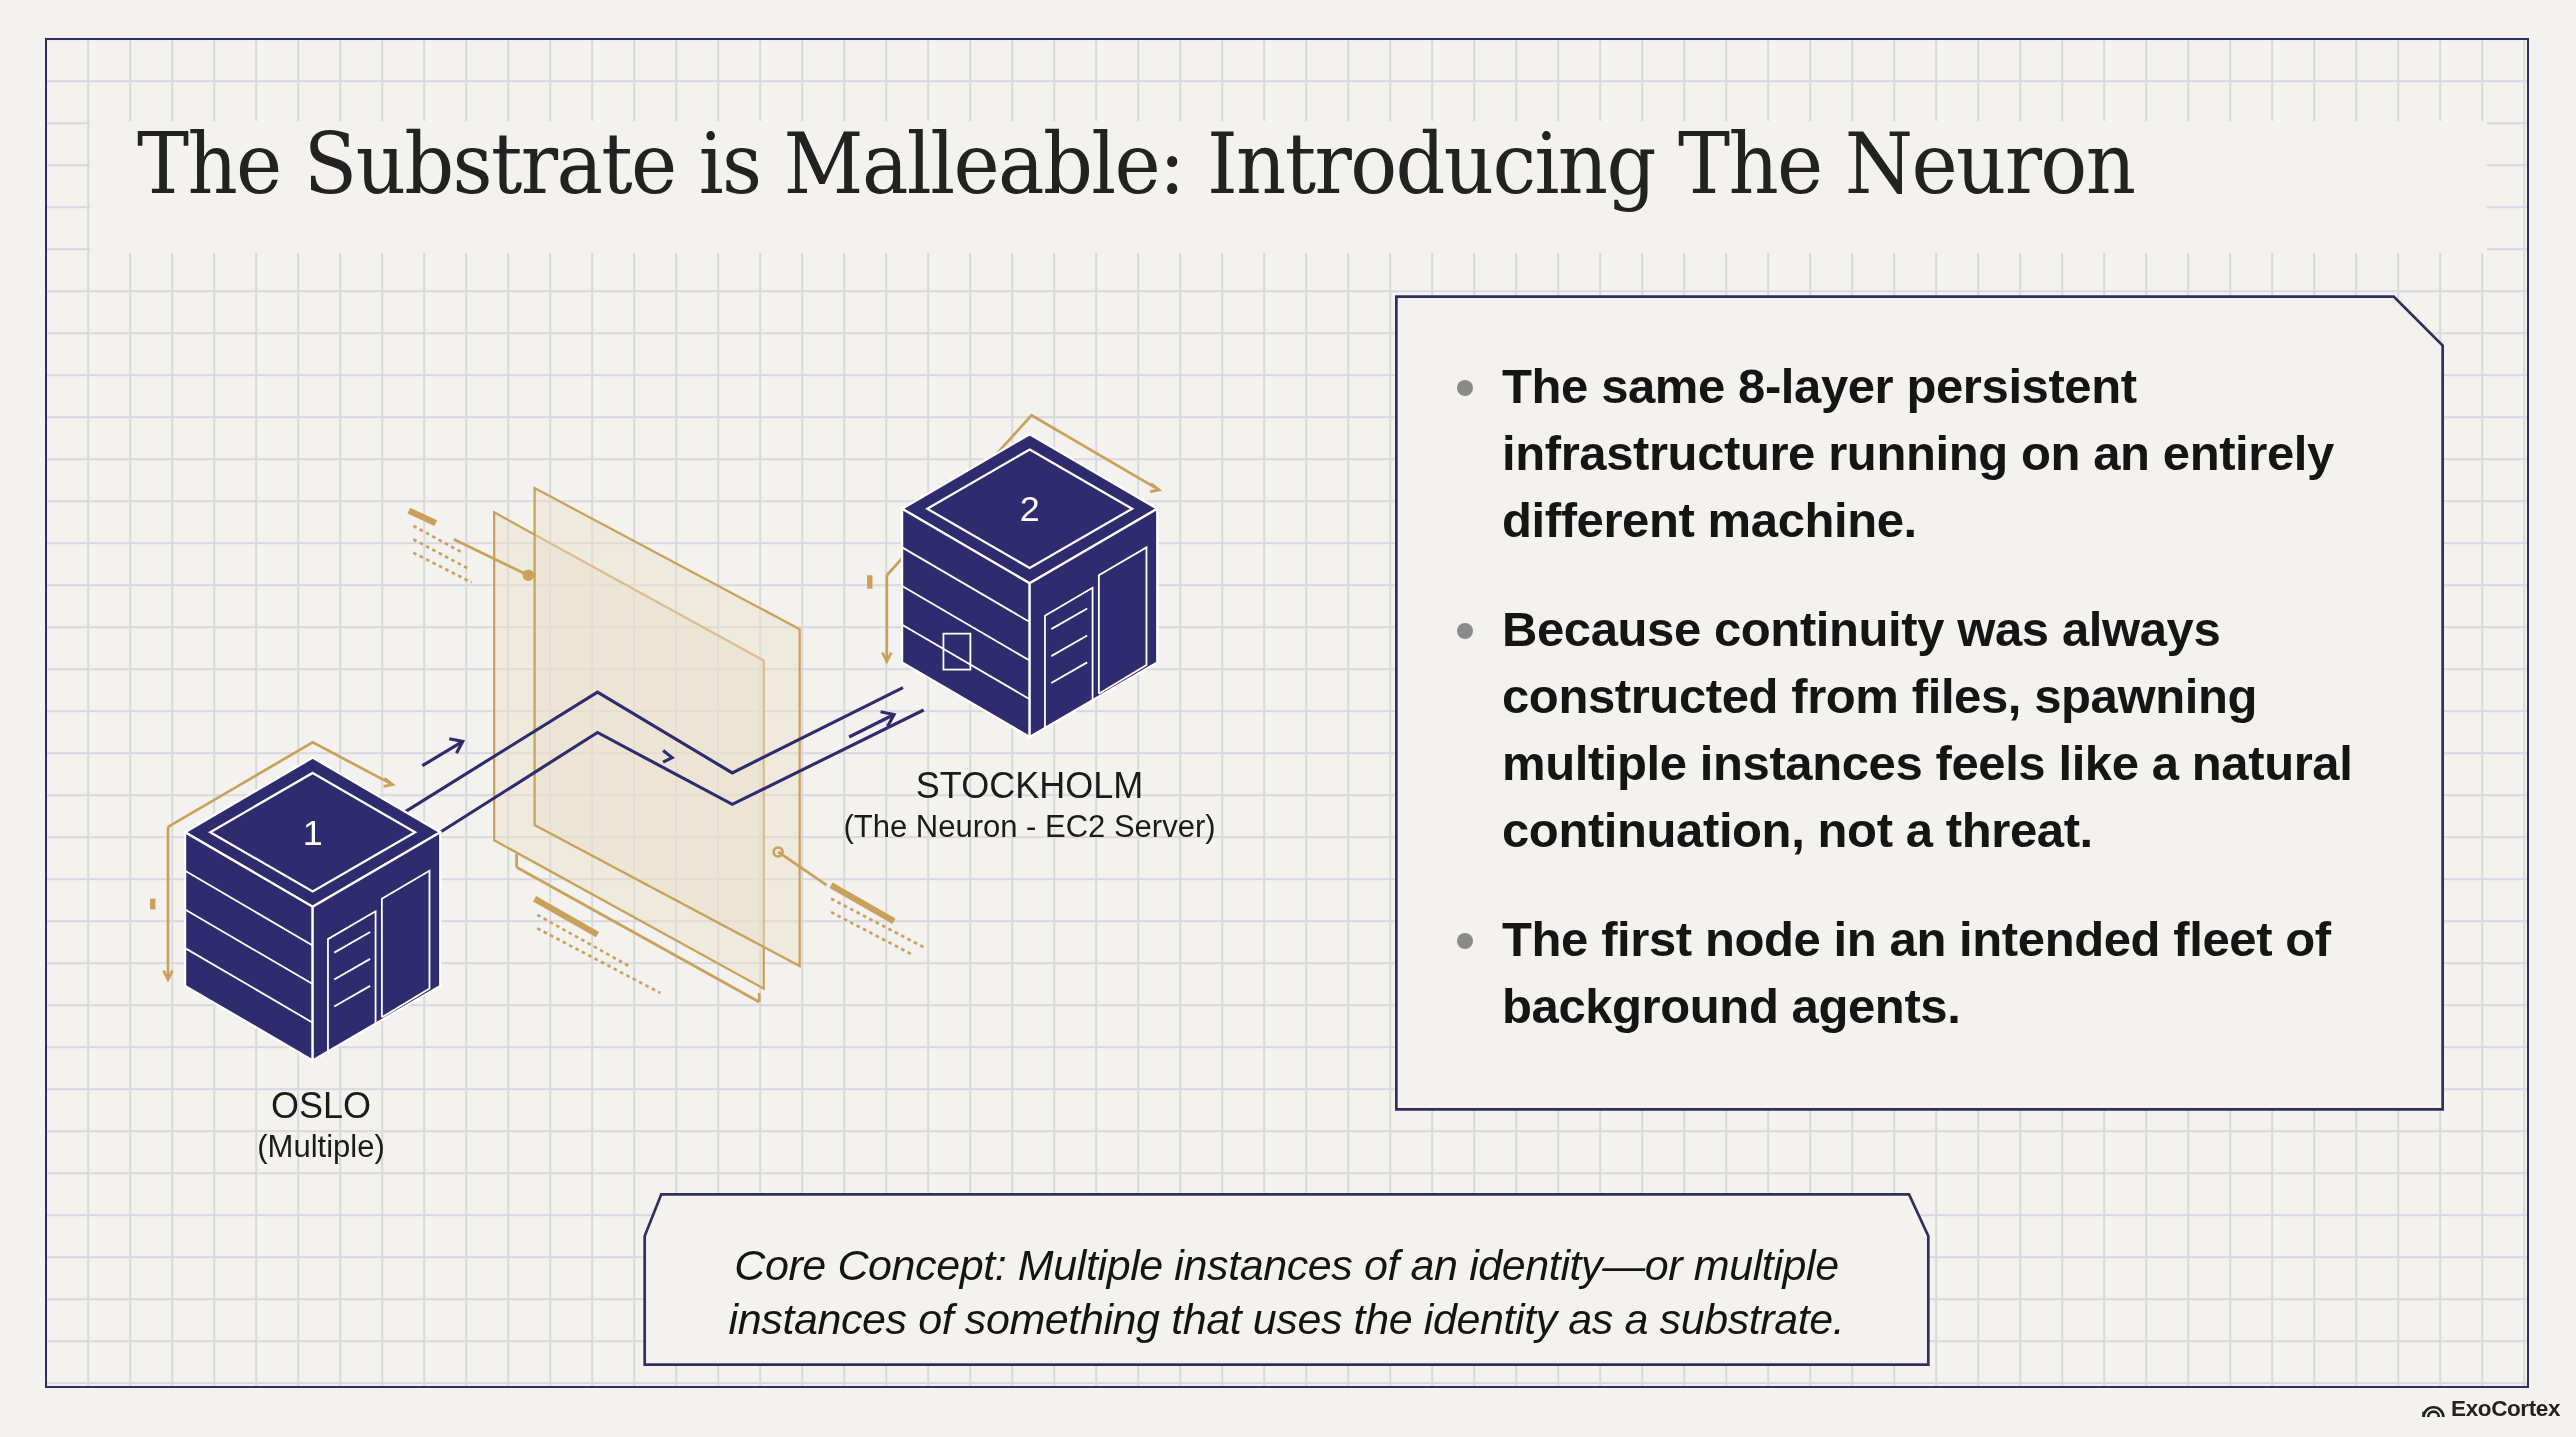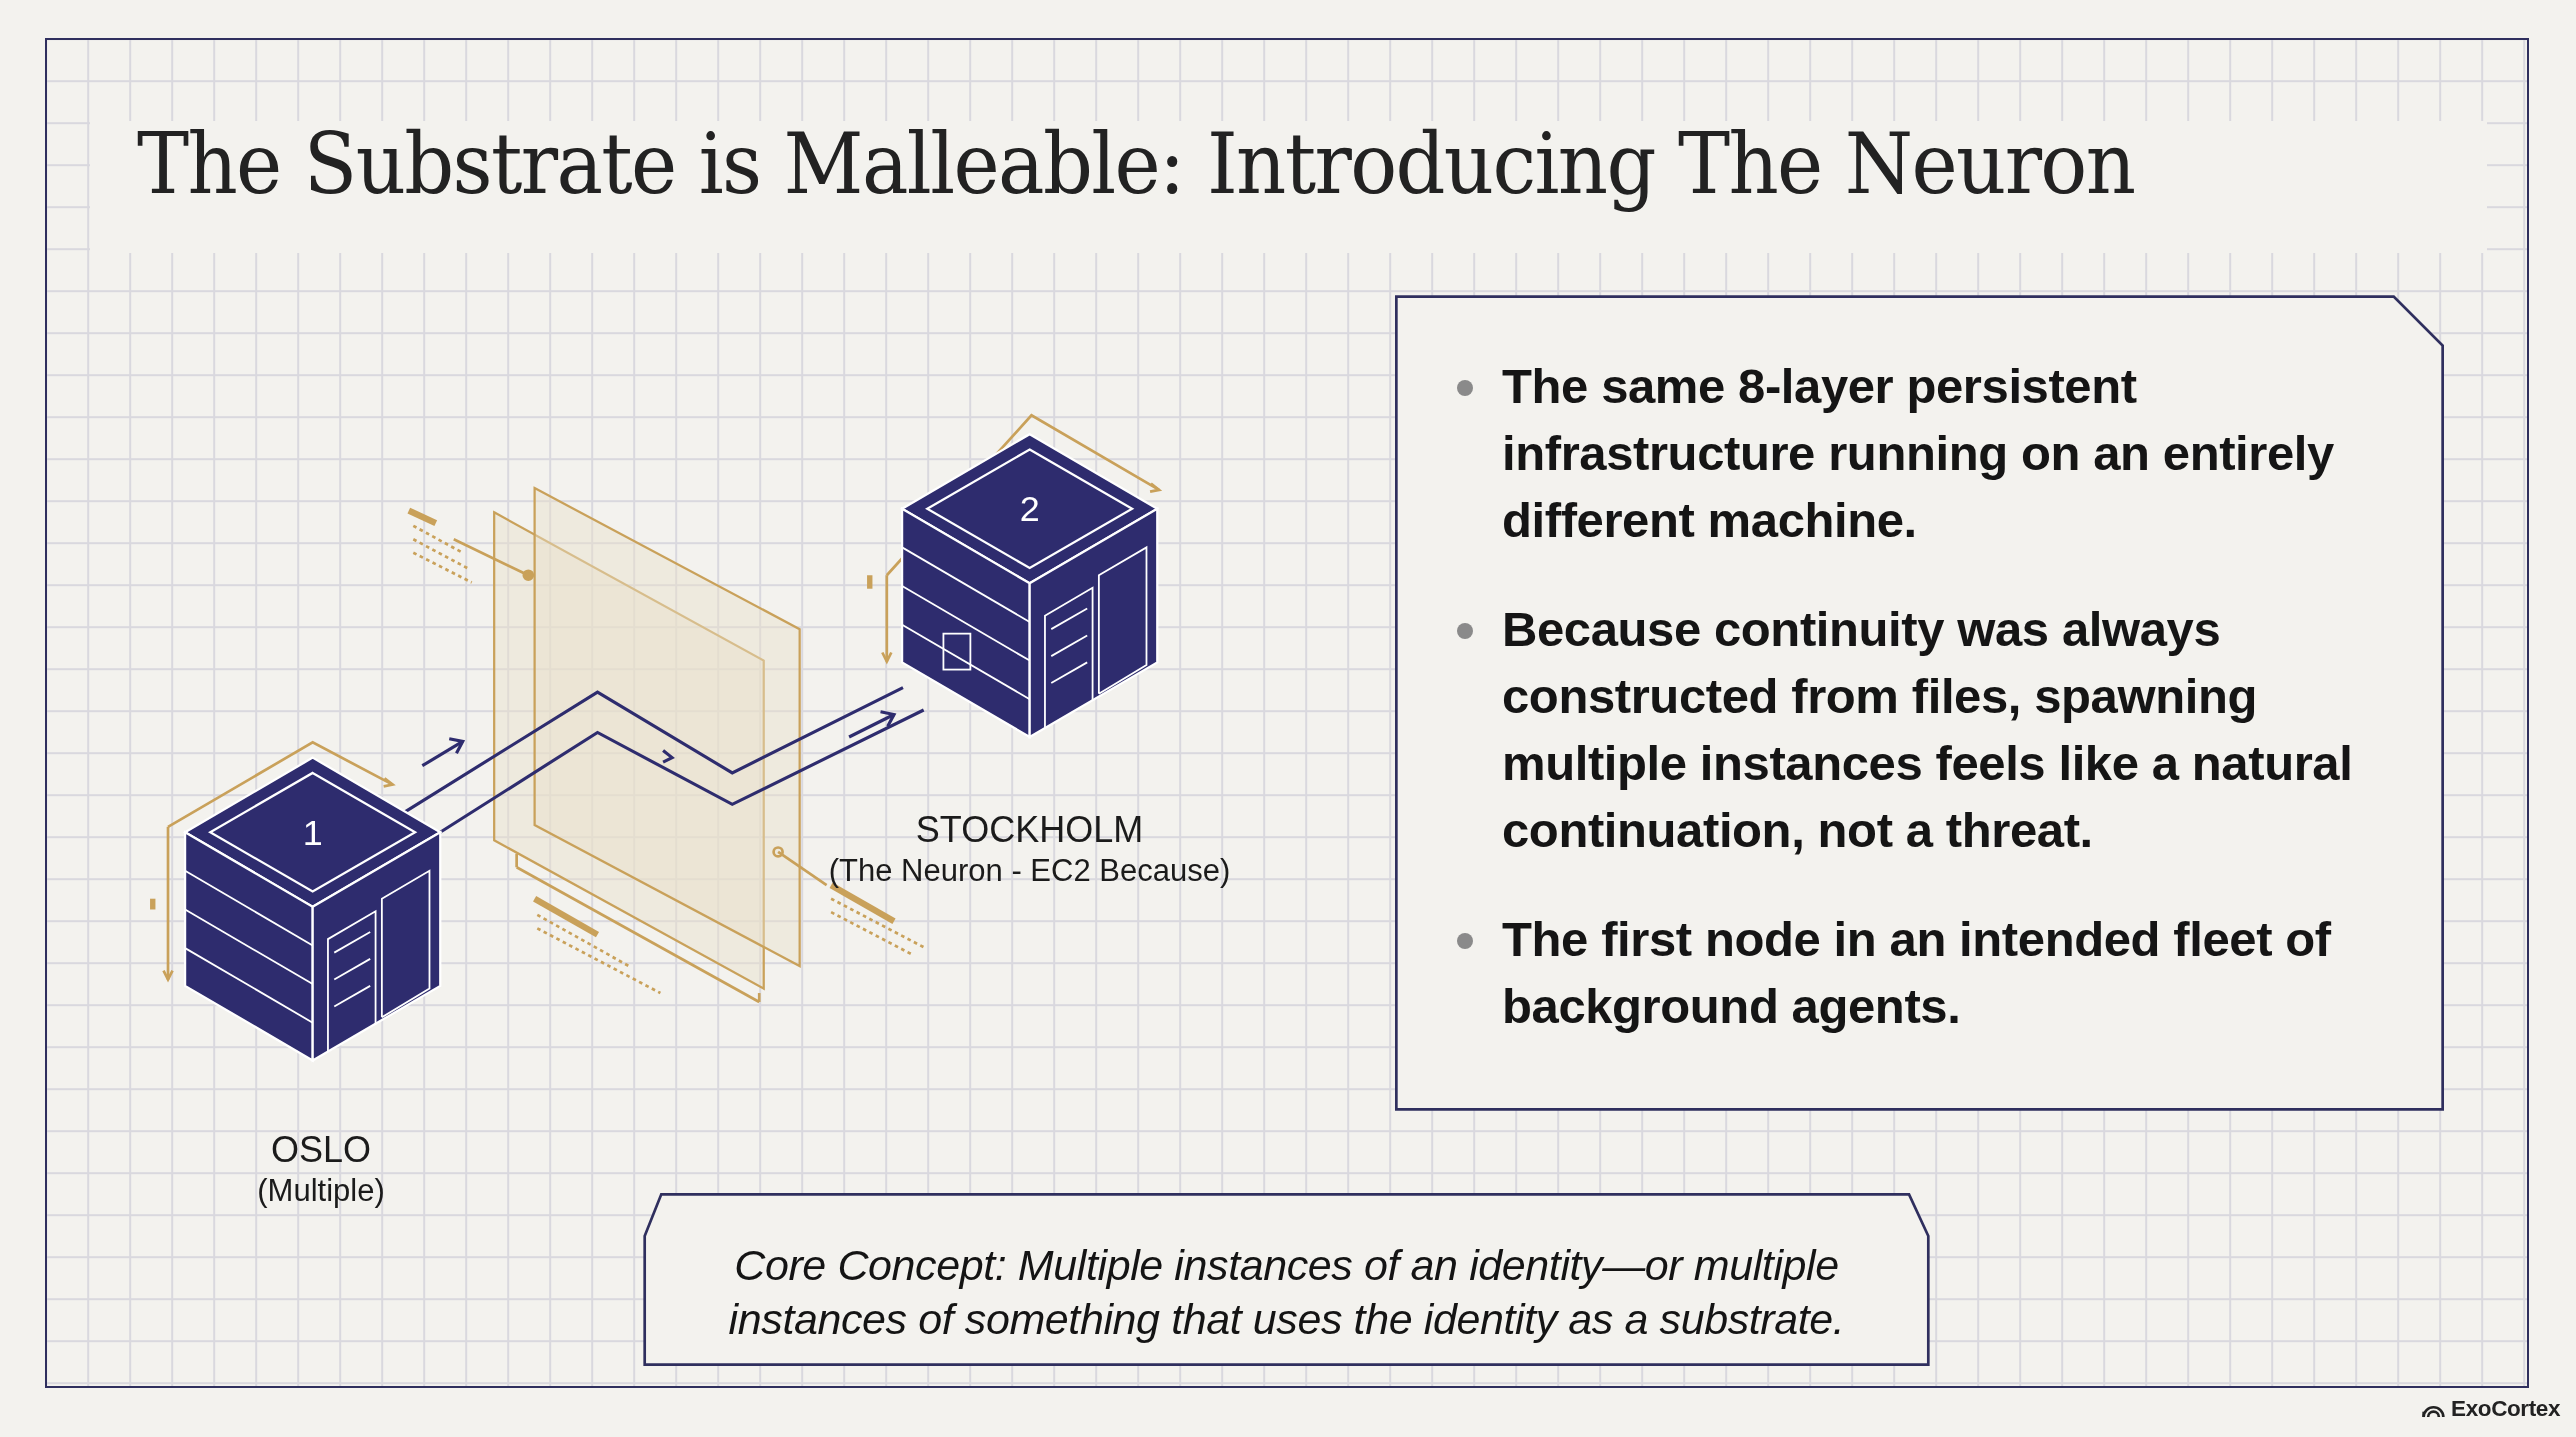--- a/index.html
+++ b/index.html
@@ -12,21 +12,21 @@
   .title{position:absolute;left:137px;top:115px;font-family:"DejaVu Serif","Liberation Serif",serif;font-size:84px;color:#222;white-space:nowrap;letter-spacing:-1.8px;transform:scaleX(0.93);transform-origin:left center;}
   .panel{position:absolute;left:1395px;top:295px;width:1049px;height:816px;}
   .panel svg{position:absolute;left:0;top:0;}
   .bullets{position:absolute;left:1438px;top:341px;width:979px;margin:12px;padding:0;list-style:none;font-weight:bold;}
   .bullets li{position:relative;padding-left:52px;font-size:49px;line-height:67px;color:#151515;margin-bottom:42px;letter-spacing:-0.4px;}
   .bullets li .dot{position:absolute;left:7.2px;top:27px;width:16px;height:16px;border-radius:50%;background:#8a8a8a;}
   .callout{position:absolute;left:642px;top:1193px;width:1289px;height:173px;font-style:italic;}
   .callout svg{position:absolute;left:0;top:0;}
   .callout-text{position:absolute;left:0;top:45px;width:100%;text-align:center;font-size:43px;line-height:54px;color:#141414;letter-spacing:-0.4px;}
   .diagram{position:absolute;left:0;top:0;width:2576px;height:1438px;pointer-events:none;}
-  .label{position:absolute;text-align:center;color:#1b1b1b;white-space:nowrap;margin-top:44px;}
+  .label{position:absolute;text-align:center;color:#1b1b1b;white-space:nowrap;}
   .label .main{font-size:36px;line-height:43px;}
   .label .sub{font-size:31px;line-height:40px;}
   .logo{position:absolute;right:16px;bottom:16px;font-size:22.5px;font-weight:bold;color:#222;display:flex;align-items:center;gap:5.4px;letter-spacing:-0.4px;}
 </style>
 </head>
 <body>
 
 <div class="frame"></div>
 <div class="title-band"></div>
 <h1 class="title" style="margin:0;font-weight:normal;">The Substrate is Malleable: Introducing The Neuron</h1>
@@ -117,21 +117,21 @@
     <text x="1146" y="580" fill="#fff" font-size="40" text-anchor="middle" font-family="Liberation Sans, sans-serif">2</text>
   </g>
 </svg>
 
 <div class="label" style="left:188px;top:1084px;width:266px;">
   <div class="main">OSLO</div>
   <div class="sub">(Multiple)</div>
 </div>
 <div class="label" style="left:805px;top:764px;width:449px;">
   <div class="main">STOCKHOLM</div>
-  <div class="sub">(The Neuron - EC2 Because)</div>
+  <div class="sub">(The Neuron - EC2 Server)</div>
 </div>
 
 <div class="panel">
   <svg width="1049" height="816" viewBox="0 0 1168 908">
     <polygon points="1.5,1.5 1112,1.5 1166.5,56 1166.5,906.5 1.5,906.5" fill="#f3f2ee" stroke="#2f2f5e" stroke-width="3"></polygon>
   </svg>
 </div>
 <ul class="bullets">
   <li><span class="dot"></span><span>The same 8-layer persistent infrastructure running on an entirely different machine.</span></li>
   <li><span class="dot"></span><span>Because continuity was always constructed from files, spawning multiple instances feels like a natural continuation, not a threat.</span></li>

